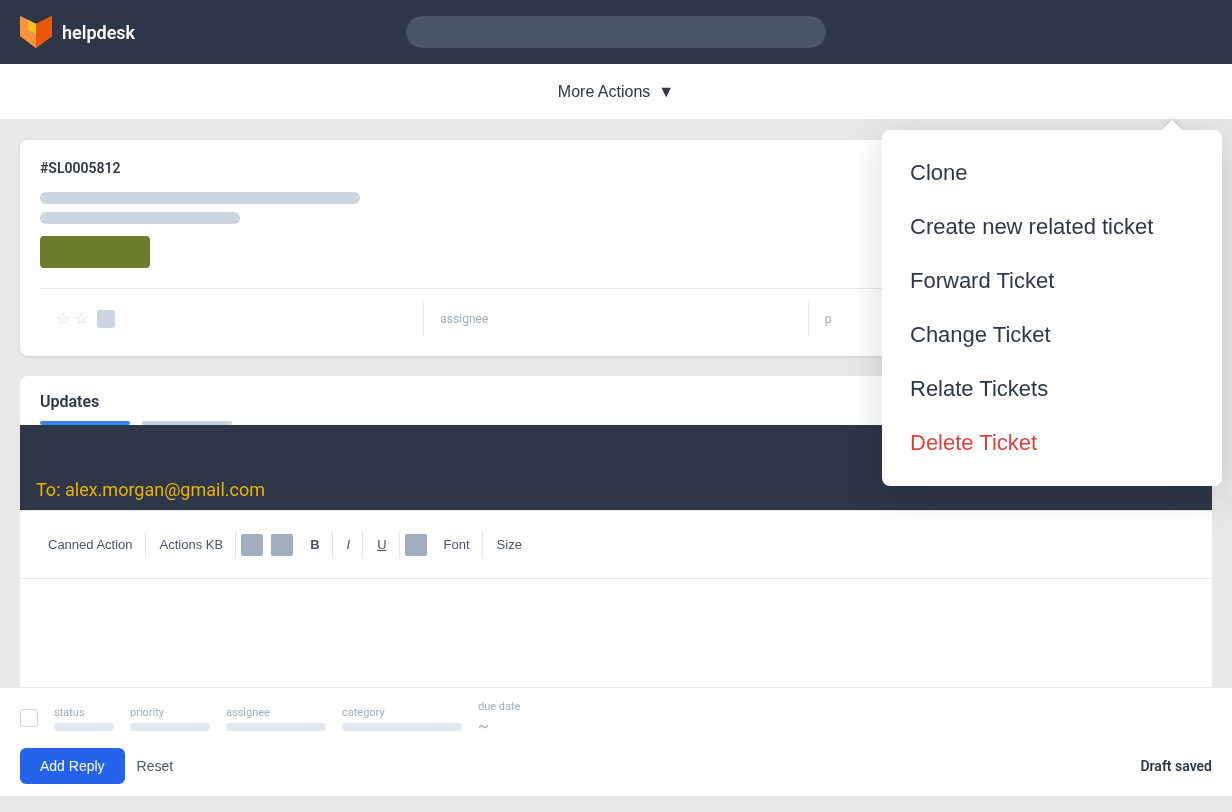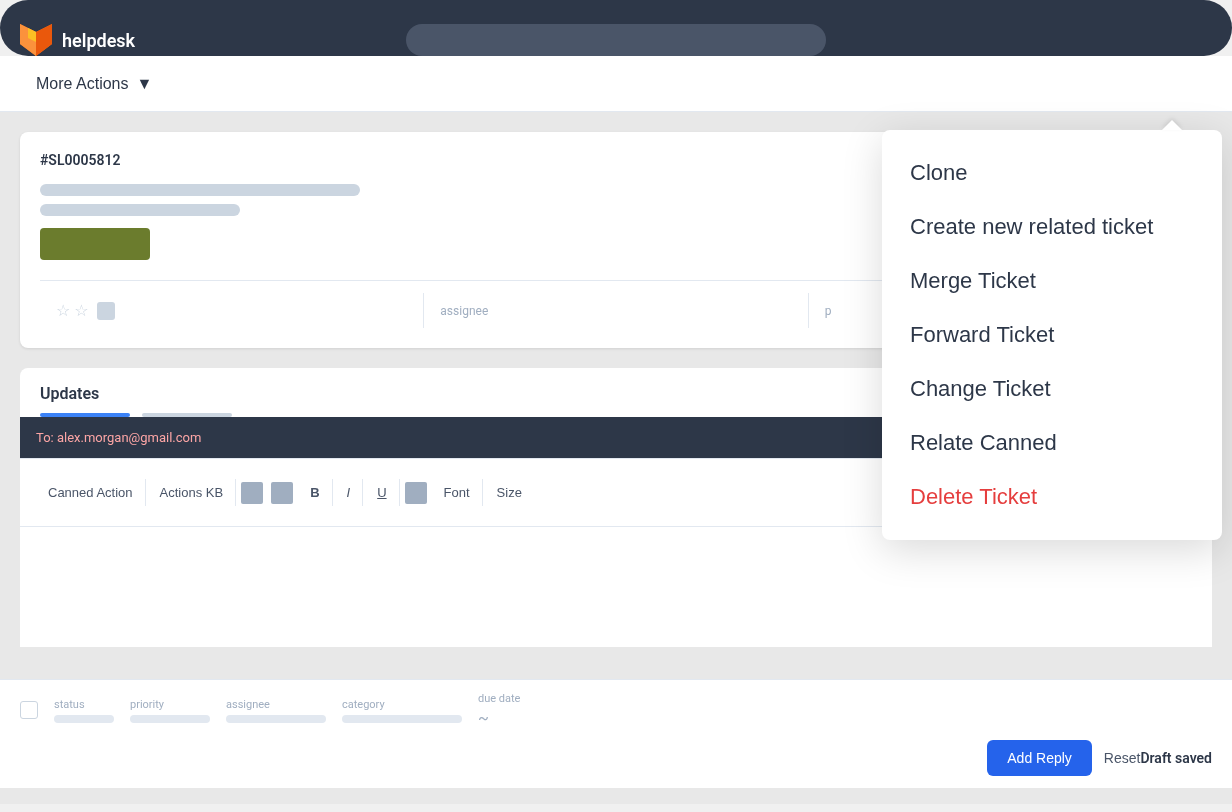--- a/index.html
+++ b/index.html
@@ -1,27 +1,26 @@
 <!DOCTYPE html>
 <html><head>
   <meta charset="utf-8">
   <style>
     * { box-sizing: border-box; margin: 0; padding: 0; }
     body { font-family: -apple-system, BlinkMacSystemFont, 'Segoe UI', Roboto, sans-serif; background: #f0f0f0; width: 1232px; height: 812px; overflow: hidden; position: relative; }
 
     
     .navbar {
       background: #2d3748;
-      height: 56px;
-      display: flex;
-      align-items: flex-end;
+      height: 64px;
+      display: flex;
+      align-items: center;
       padding: 0 20px;
       position: relative;
       z-index: 10;
-      border-radius: 30px;
     }
     .navbar-logo {
       display: flex;
       align-items: center;
       gap: 10px;
     }
     .logo-icon {
       width: 32px;
       height: 32px;
     }
@@ -46,21 +45,21 @@
       font-size: 14px;
       outline: none;
     }
 
     
     .action-bar {
       background: white;
       height: 56px;
       display: flex;
       align-items: center;
-      justify-content: flex-start;
+      justify-content: center;
       padding: 0 24px;
       border-bottom: 1px solid #e2e8f0;
       position: relative;
       z-index: 5;
     }
     .more-actions-btn {
       display: flex;
       align-items: center;
       gap: 8px;
       font-size: 16px;
@@ -169,22 +168,23 @@
 
     
     .reply-composer {
       background: #2d3748;
       padding: 10px 16px;
       display: flex;
       align-items: center;
       justify-content: space-between;
     }
     .reply-to {
-      color: #fca5a5;
-      font-size: 13px;
+      color: #eab308;
+      font-size: 18px;
+      margin-top: 44px;
     }
     .minimize-btn {
       color: #e2e8f0;
       font-size: 18px;
       background: none;
       border: none;
       cursor: pointer;
     }
 
     .toolbar {
@@ -239,21 +239,21 @@
       font-size: 11px;
       color: #a0aec0;
     }
     .field-bar {
       height: 8px;
       background: #e2e8f0;
       border-radius: 4px;
     }
     .bottom-actions {
       display: flex;
-      justify-content: flex-end;
+      justify-content: space-between;
       align-items: center;
     }
     .add-reply-btn {
       background: #2563eb;
       color: white;
       border: none;
       border-radius: 6px;
       padding: 10px 20px;
       font-size: 14px;
       font-weight: 500;
@@ -424,18 +424,17 @@
       <span class="draft-saved">Draft saved</span>
     </div>
   </div>
 
 </div>
 
 <div class="dropdown-menu">
   <div class="dropdown-arrow"></div>
   <button class="dropdown-item">Clone</button>
   <button class="dropdown-item">Create new related ticket</button>
-  <button class="dropdown-item">Merge Ticket</button>
   <button class="dropdown-item">Forward Ticket</button>
   <button class="dropdown-item">Change Ticket</button>
-  <button class="dropdown-item">Relate Canned</button>
+  <button class="dropdown-item">Relate Tickets</button>
   <button class="dropdown-item danger">Delete Ticket</button>
 </div>
 
 </body></html>

